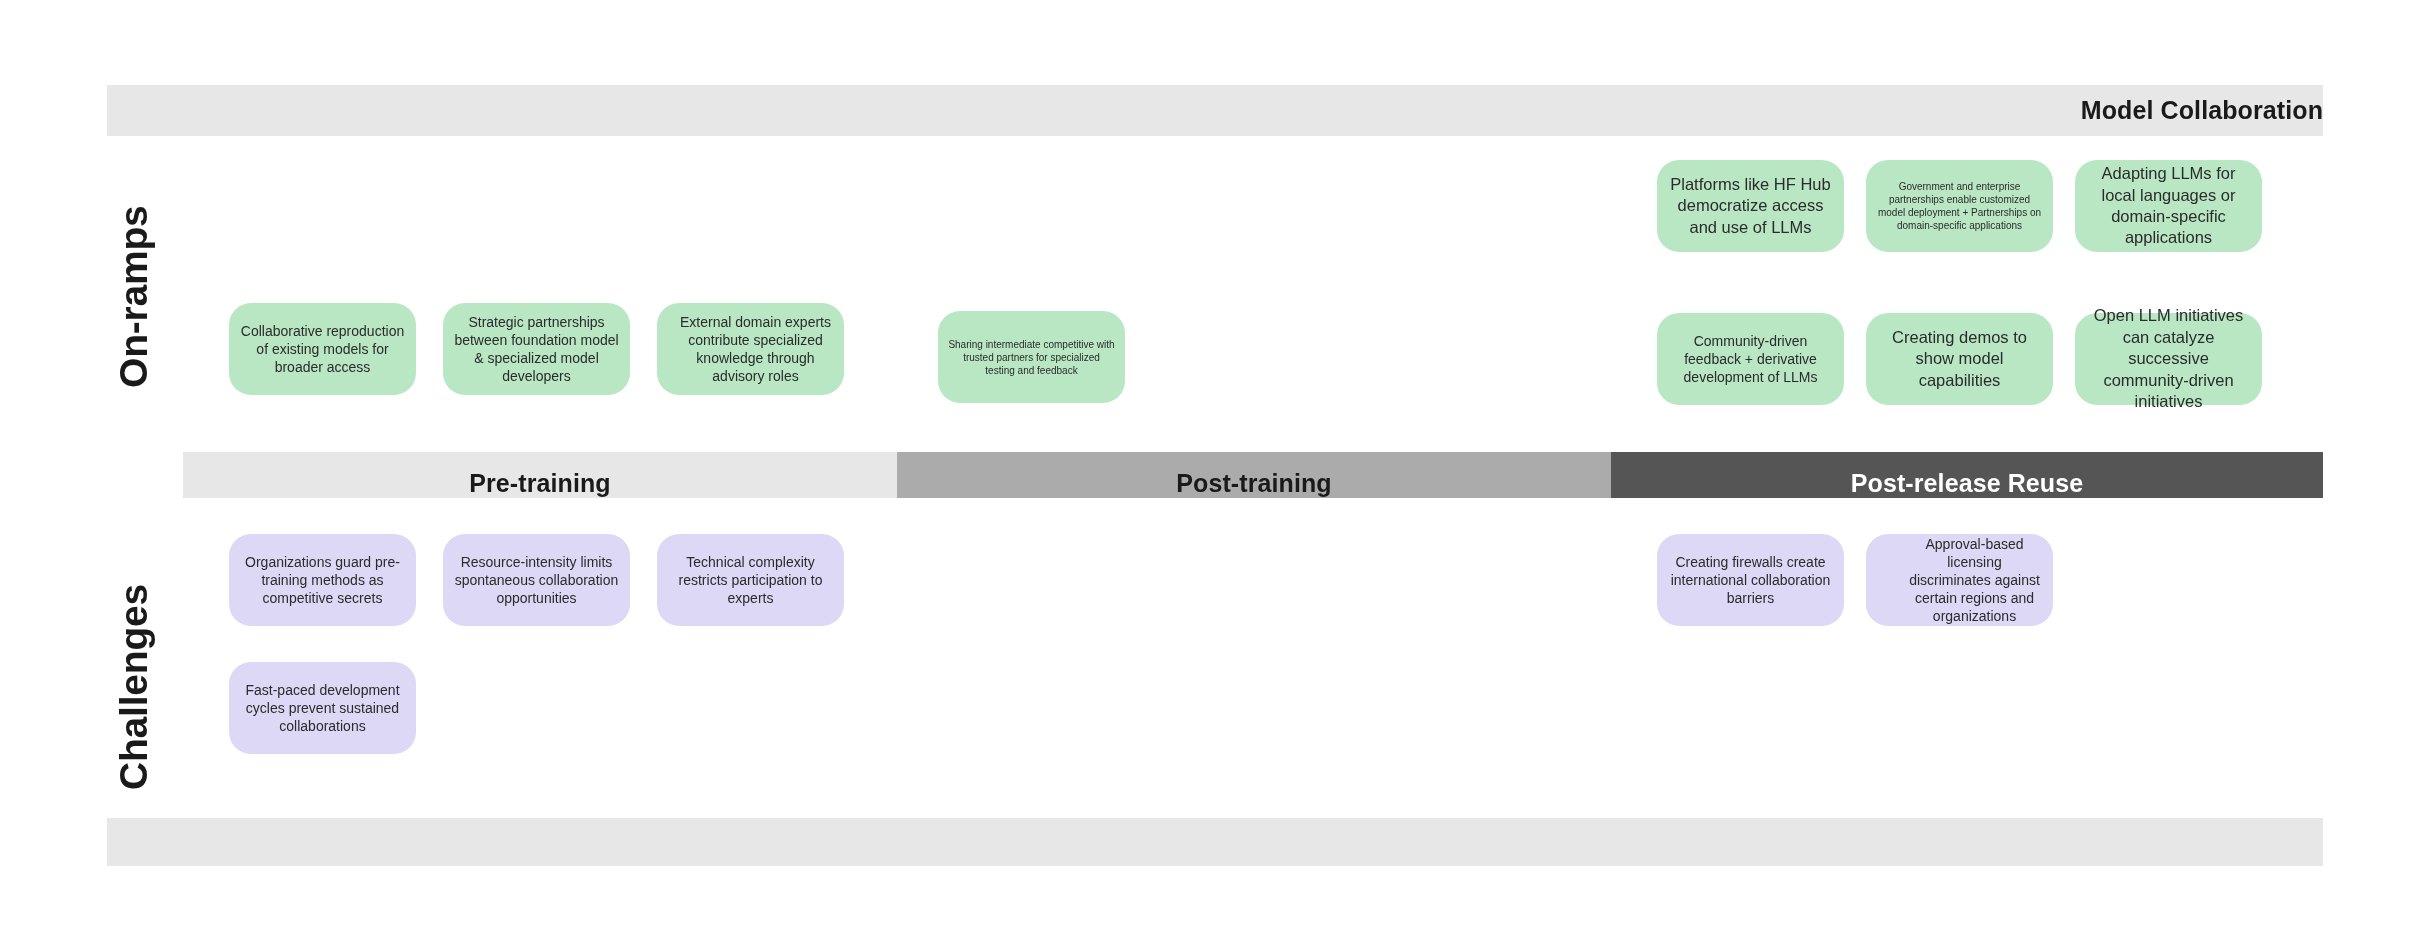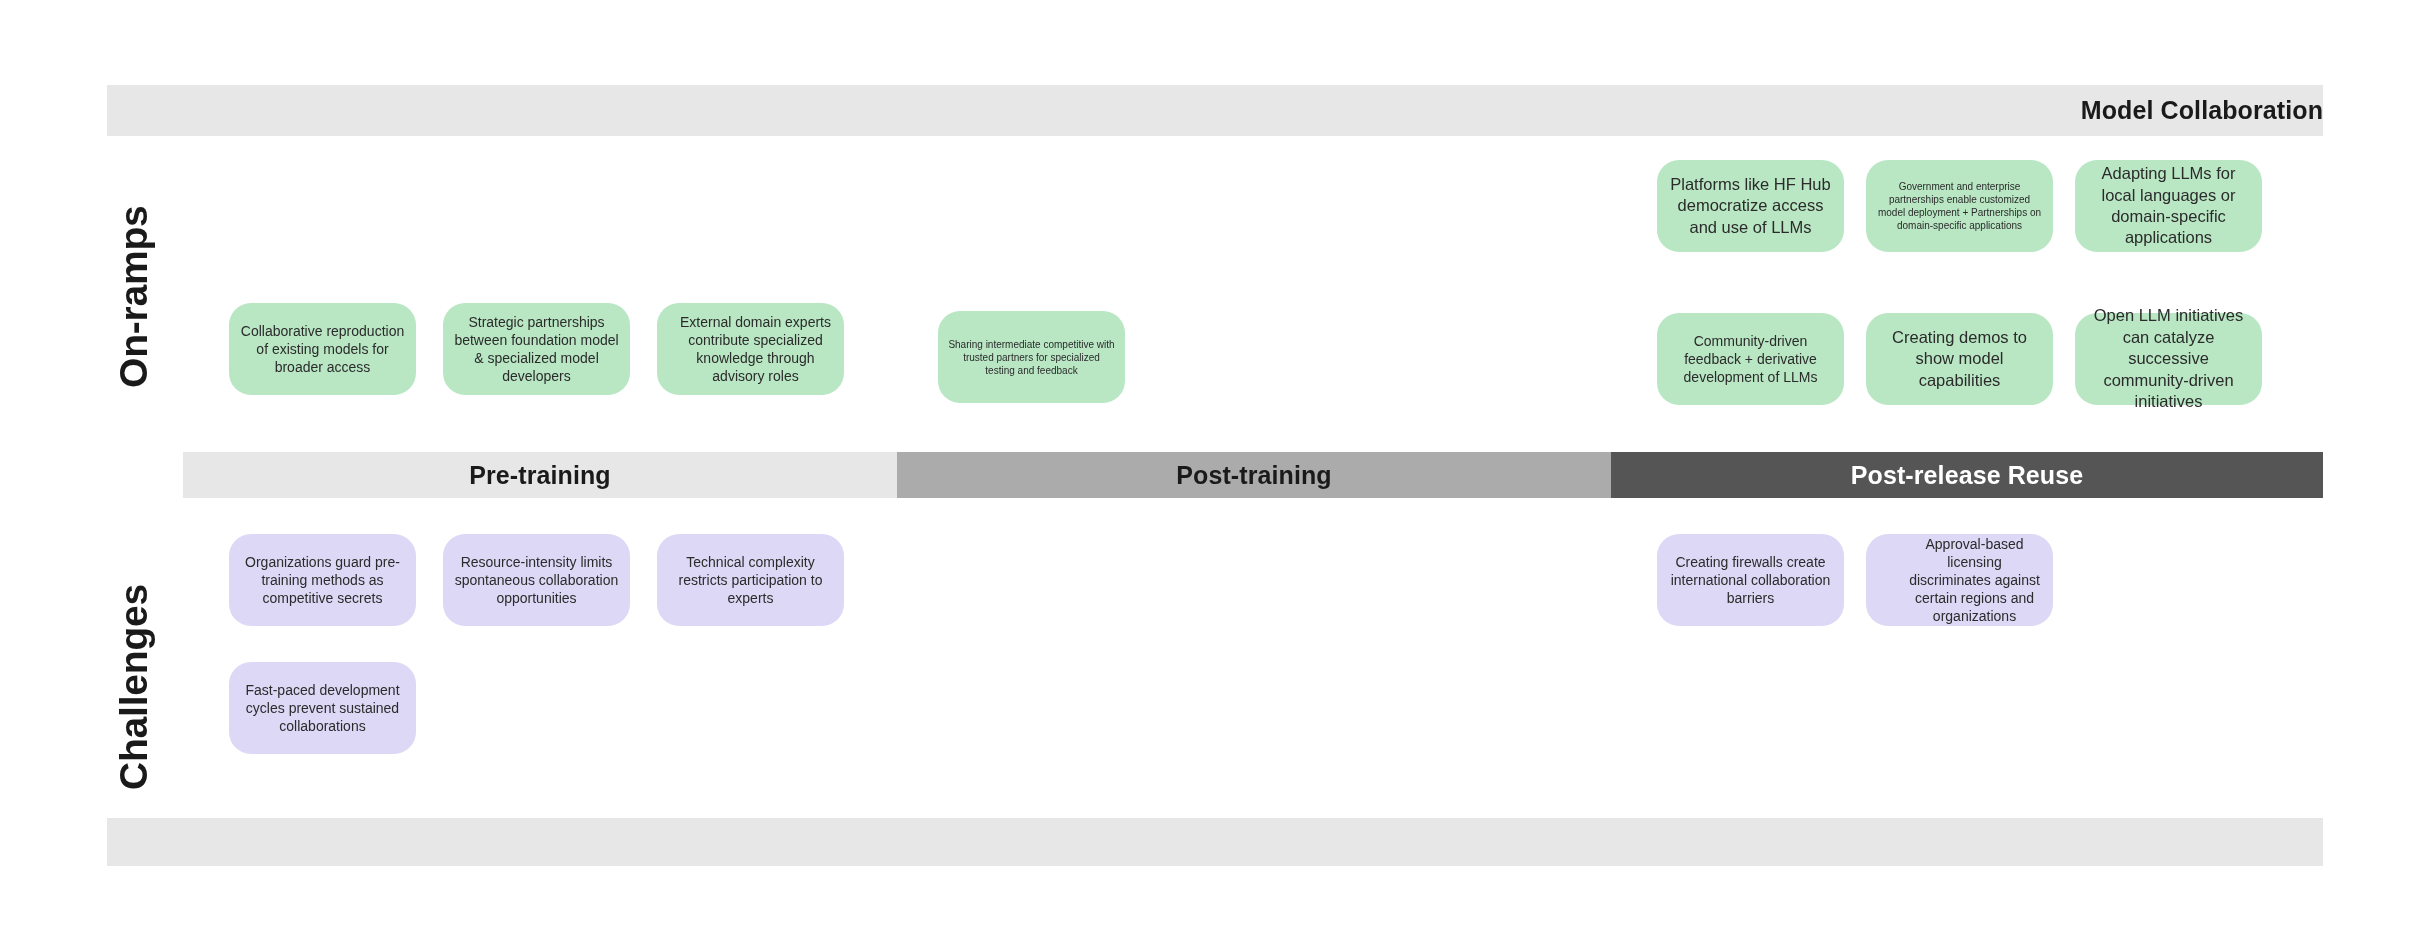--- a/index.html
+++ b/index.html
@@ -75,21 +75,21 @@
     position: absolute;
     left: 183px;
     top: 452px;
     width: 2140px;
     height: 46px;
     display: flex;
   }
   .phase-seg {
     box-sizing: border-box;
     display: flex;
-    align-items: center;
+    align-items: flex-end;
     justify-content: center;
     height: 100%;
     font-size: 25px;
     font-weight: bold;
     letter-spacing: 0.1px;
   }
   .phase-seg.pre {
     width: 714px;
     background: #e7e7e7;
     color: #1a1a1a;

